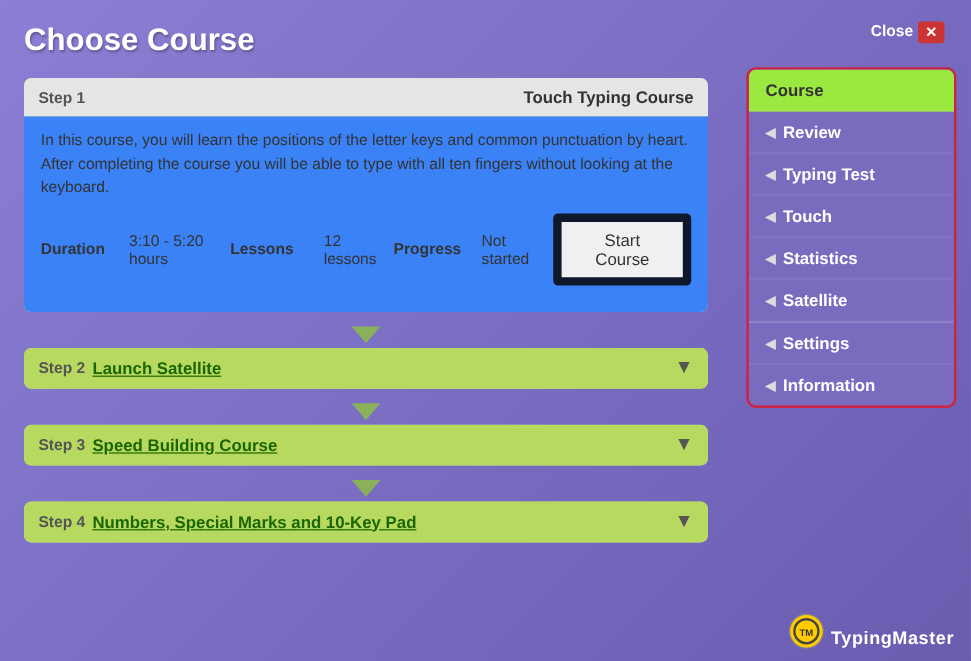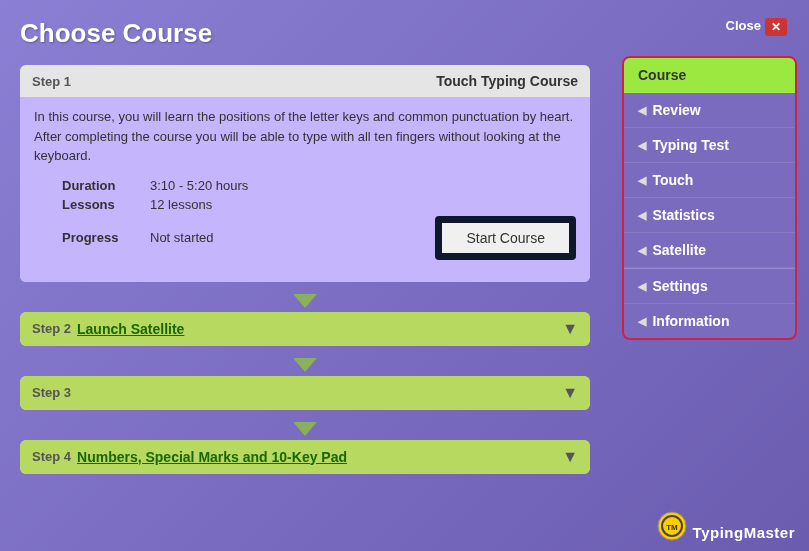--- a/index.html
+++ b/index.html
@@ -85,36 +85,35 @@
 
     .chevron-down {
       color: #555;
       font-size: 16px;
       margin-left: auto;
     }
 
     
     .step-content {
       padding: 10px 14px 12px 14px;
-      background: #c4b5fd;
+      background: #3b82f6;
     }
 
     .step-description {
       color: #333;
       font-size: 13px;
       line-height: 1.5;
       margin-bottom: 12px;
     }
 
     .step-meta {
       display: flex;
-      flex-direction: column;
+      flex-direction: row;
       gap: 4px;
       margin-bottom: 10px;
-      margin-left: 28px;
     }
 
     .meta-row {
       display: flex;
       align-items: center;
       gap: 8px;
     }
 
     .meta-label {
       font-weight: bold;
@@ -292,20 +291,21 @@
       </div>
     </div>
 
     <div class="arrow-connector">
       <div class="arrow-down"></div>
     </div>
 
     <div class="step-box step-box-collapsed">
       <div class="step-header">
         <span class="step-label">Step 3</span>
+        <span class="step-title-link">Speed Building Course</span>
         <span class="chevron-down">▼</span>
       </div>
     </div>
 
     <div class="arrow-connector">
       <div class="arrow-down"></div>
     </div>
 
     <div class="step-box step-box-collapsed">
       <div class="step-header">

